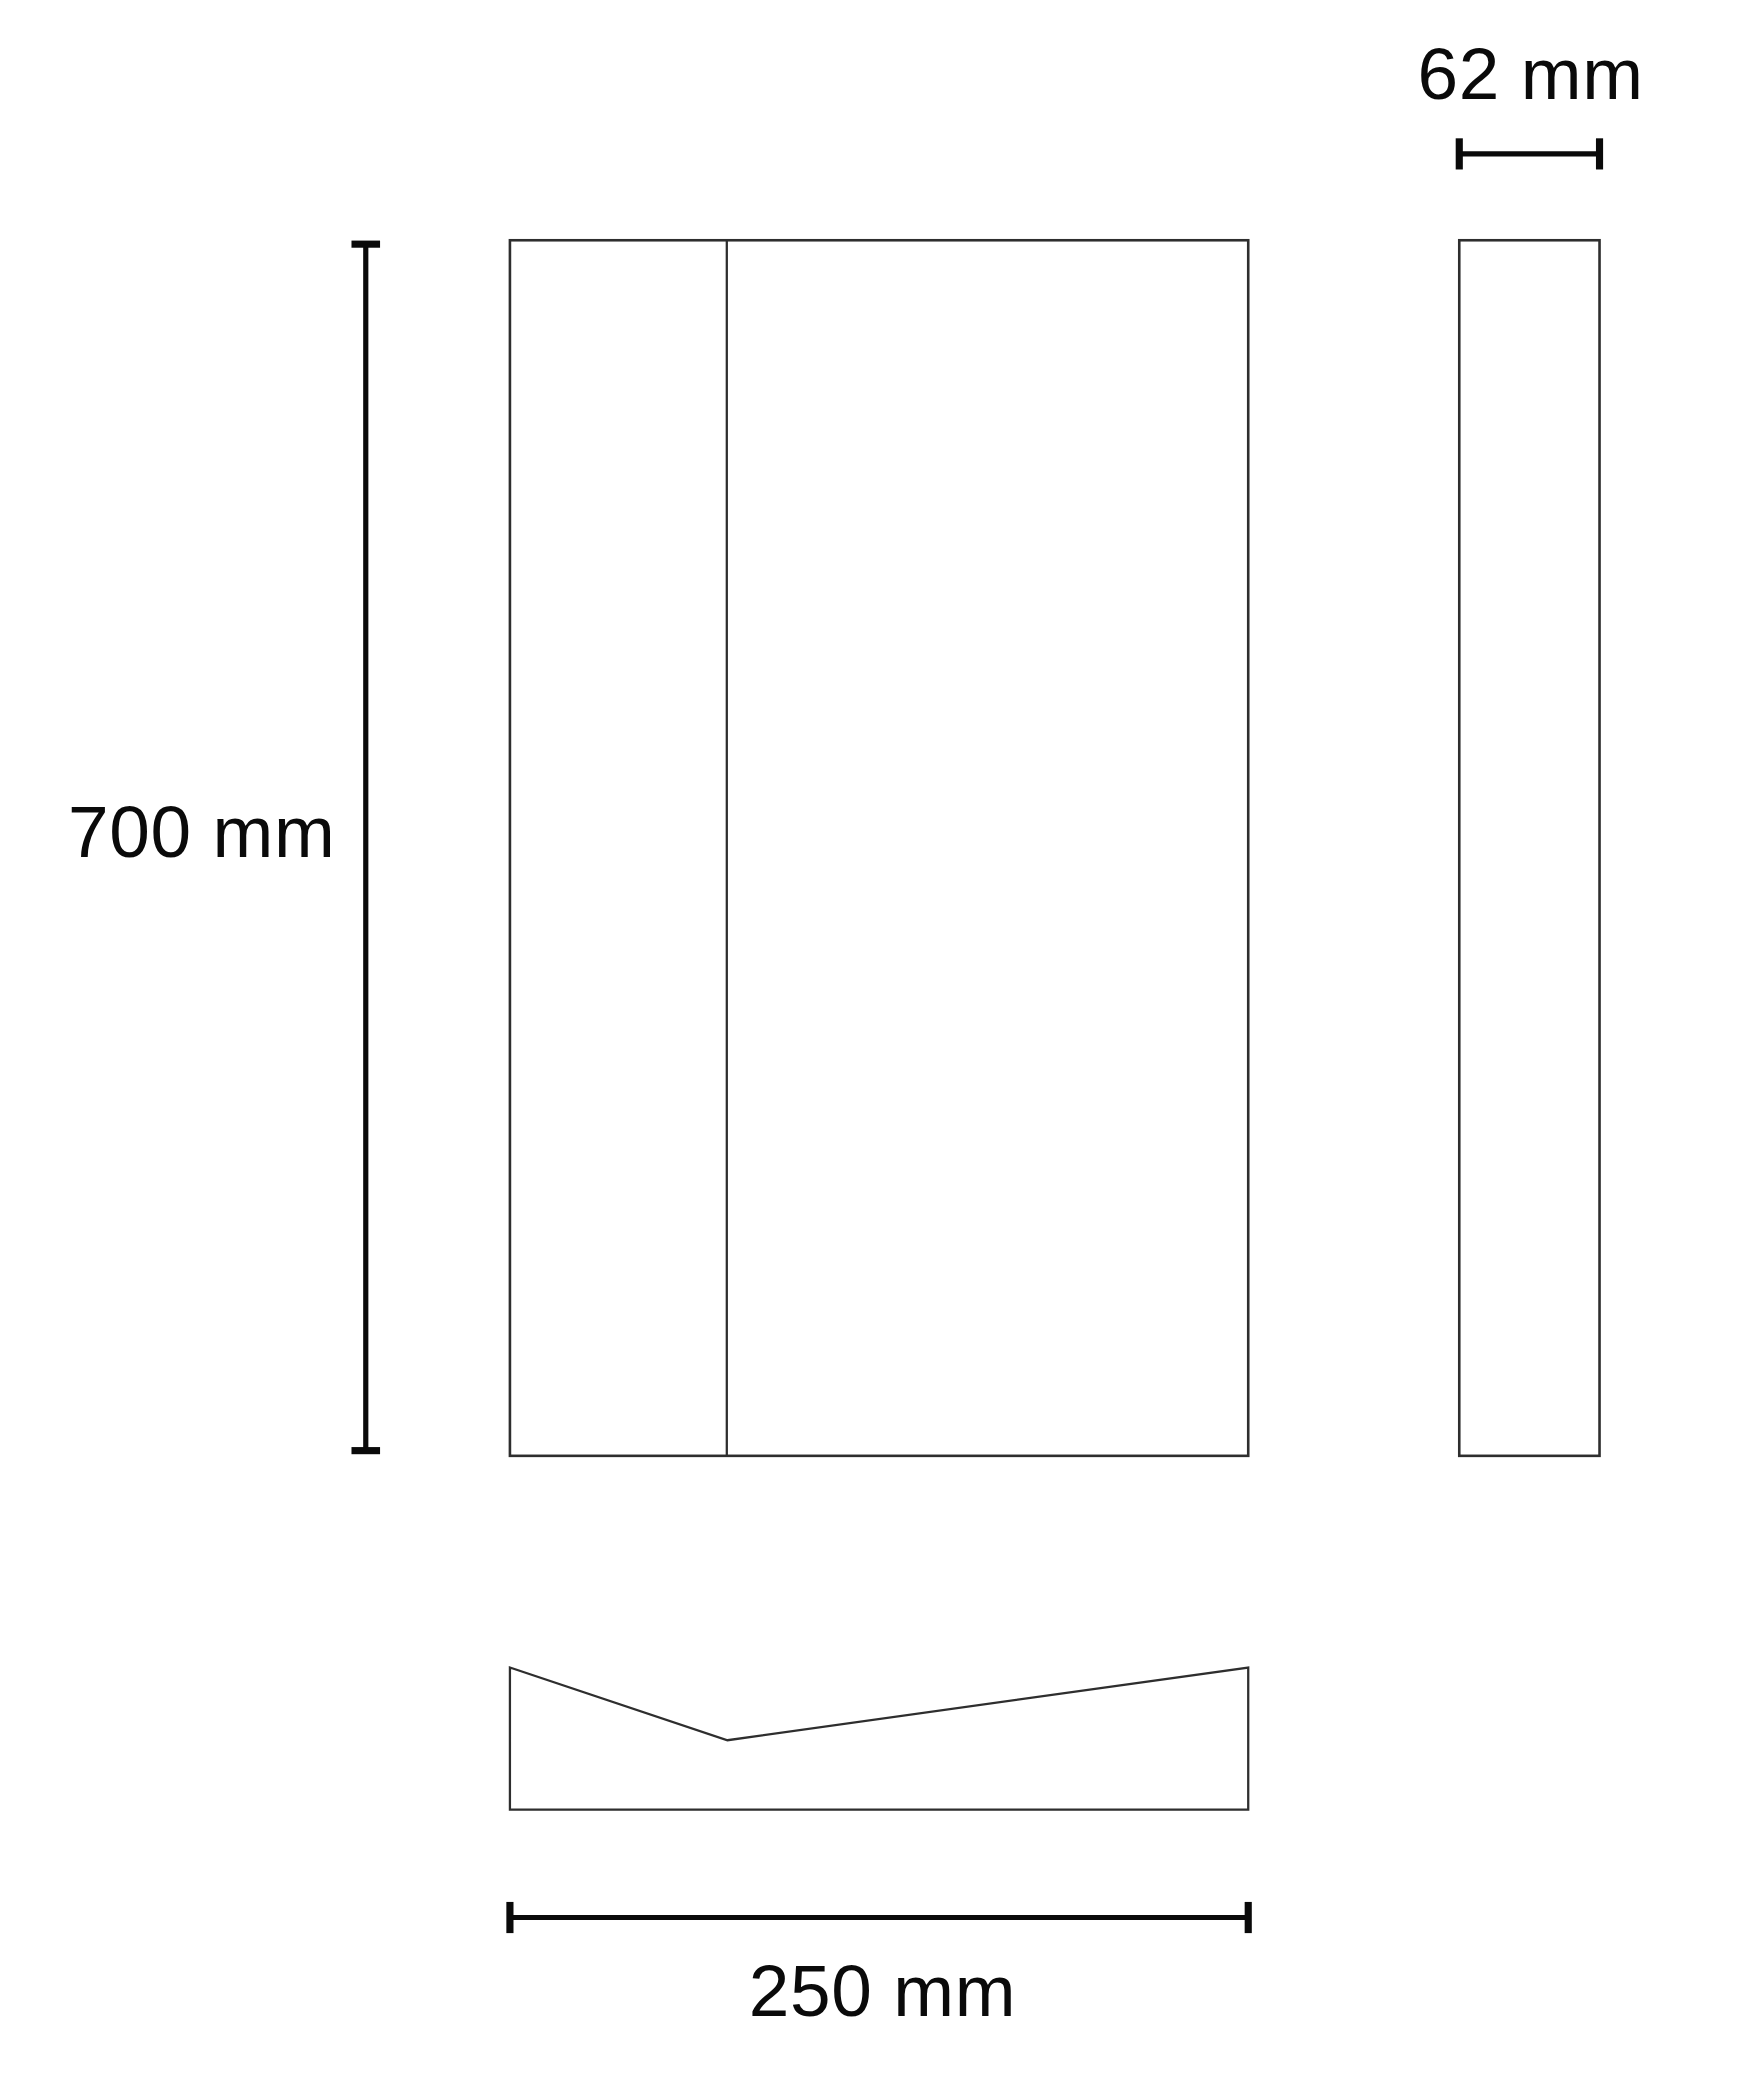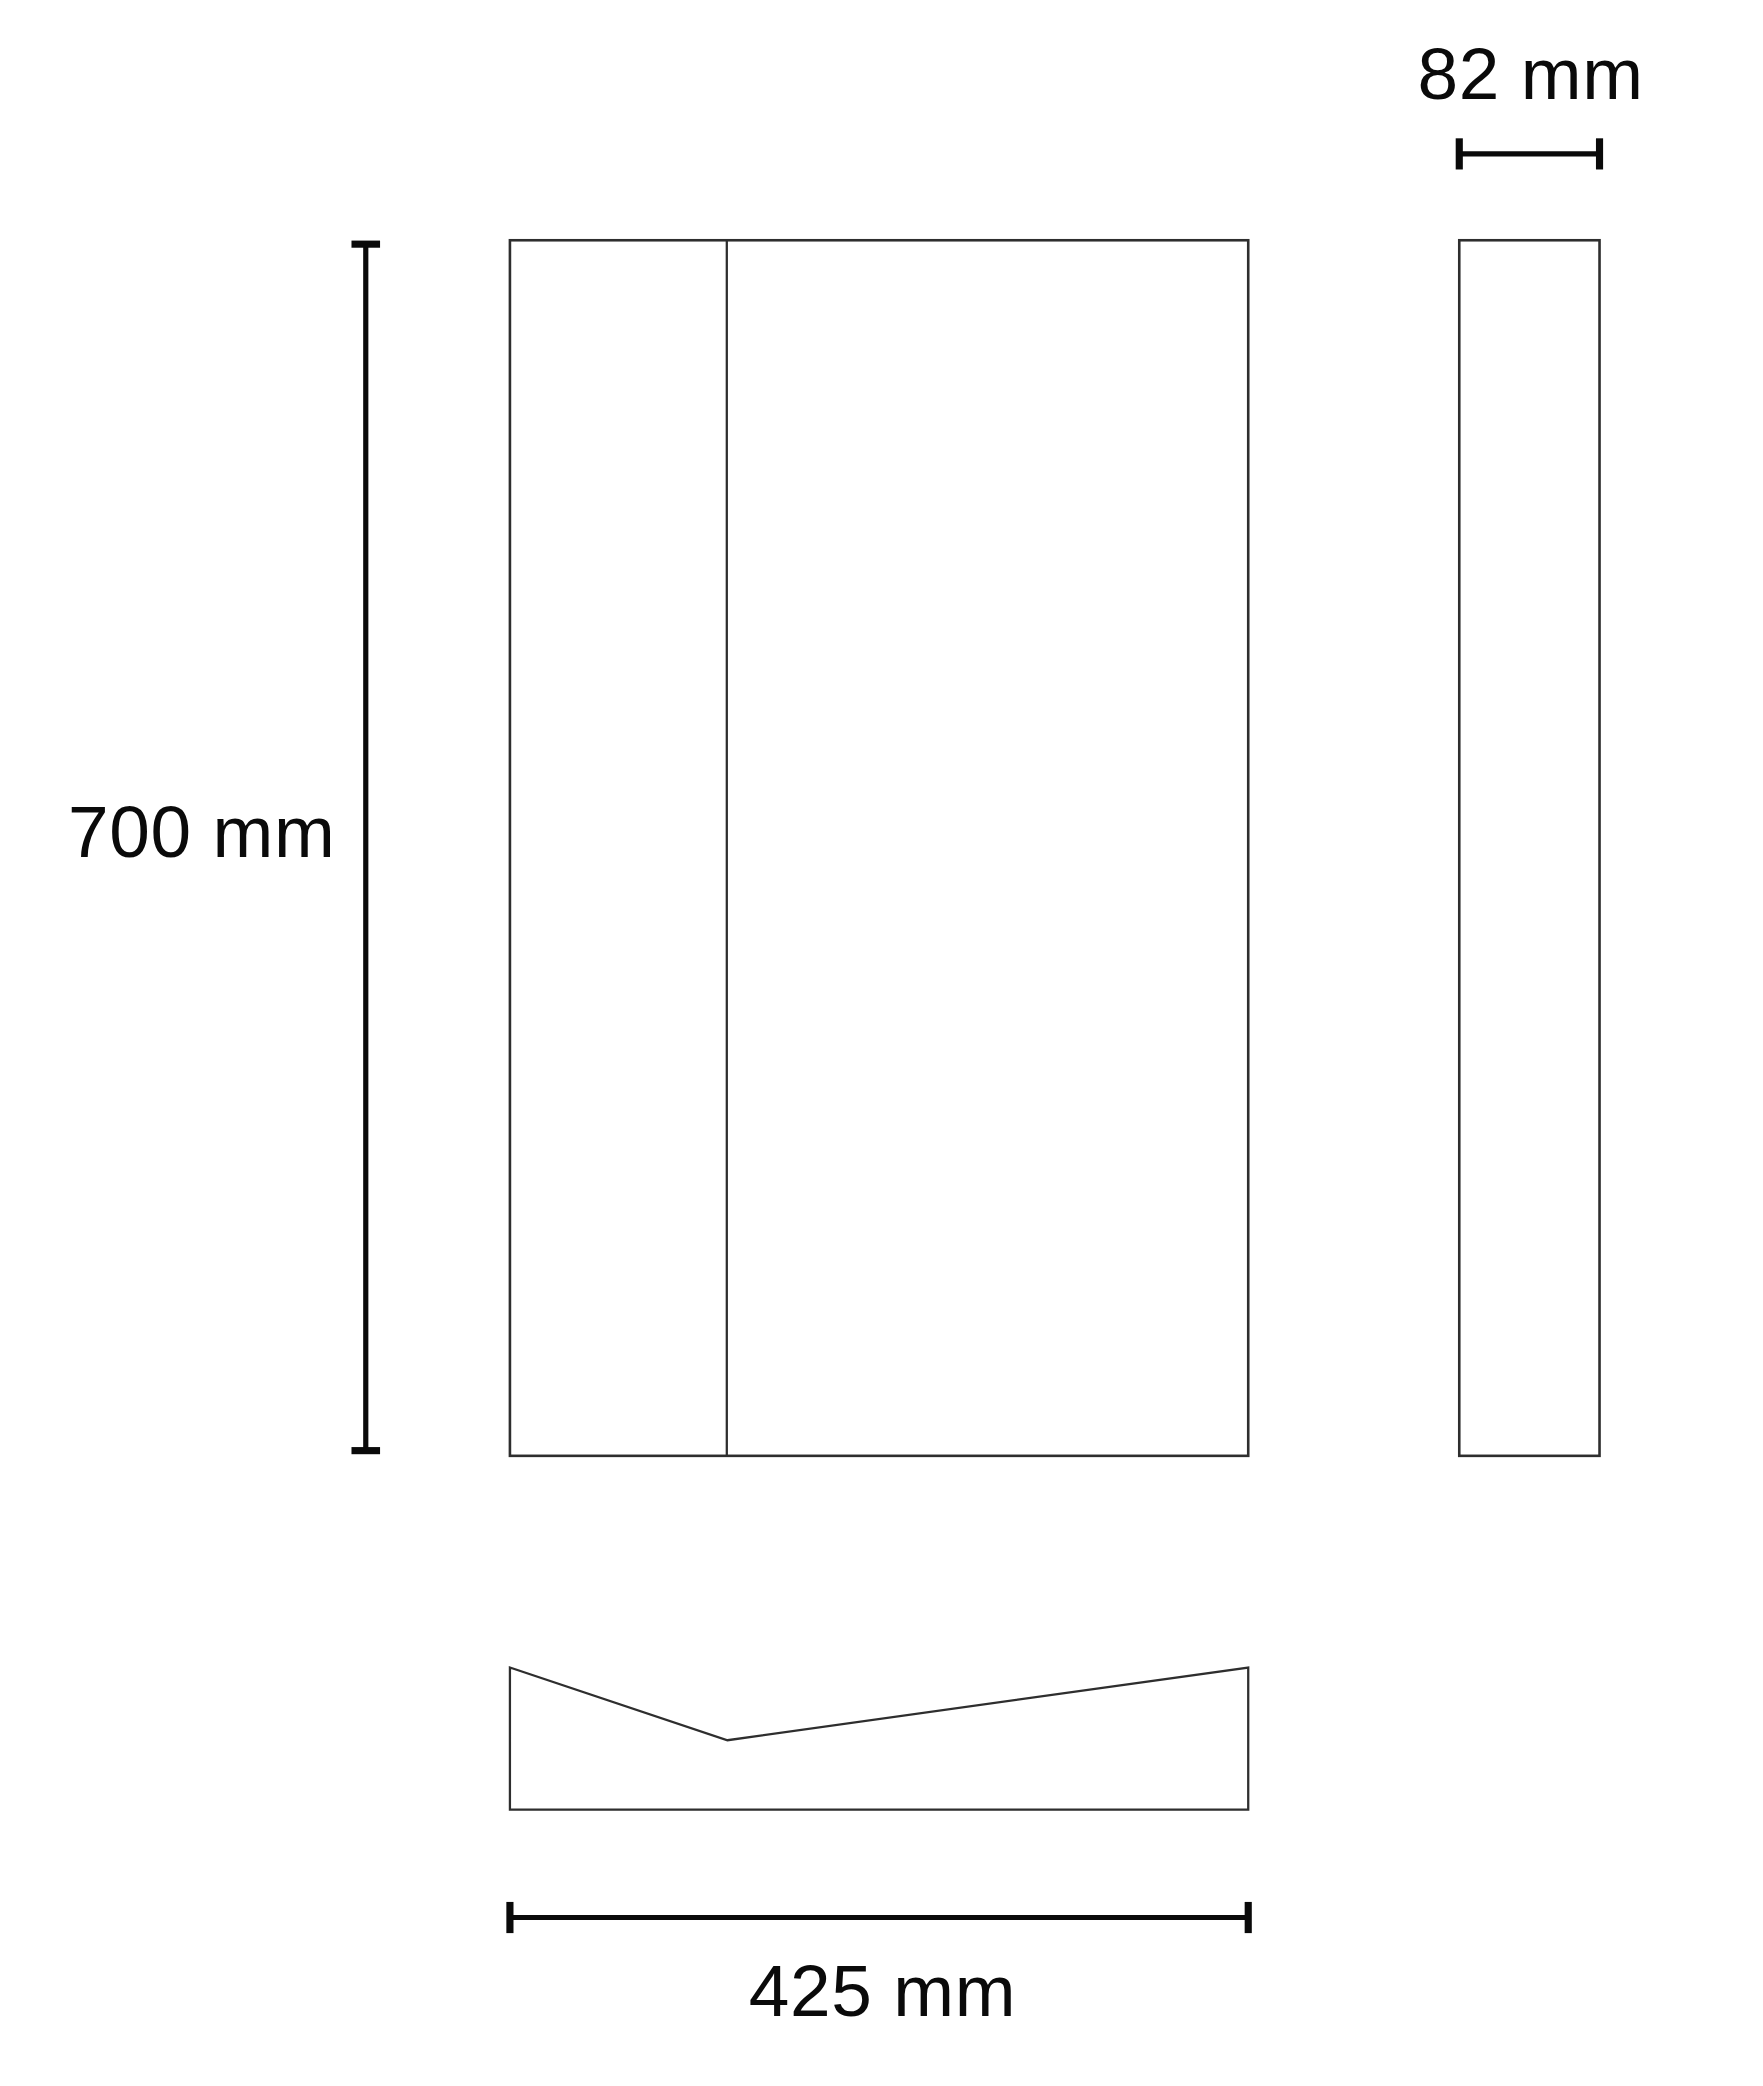--- a/index.html
+++ b/index.html
@@ -98,18 +98,18 @@
 
     <g>
       <line x1="785" y1="2953" x2="1922" y2="2953" class="dim"></line>
       <line x1="785" y1="2929" x2="785" y2="2977" class="dimcap"></line>
       <line x1="1922" y1="2929" x2="1922" y2="2977" class="dimcap"></line>
     </g>
   </svg>
 
   <div class="dim-label label-height">700 mm</div>
 
-  <div class="dim-label label-depth">82 mm</div>
+  <div class="dim-label label-depth">62 mm</div>
 
-  <div class="dim-label label-width">425 mm</div>
+  <div class="dim-label label-width">250 mm</div>
 
 </div>
 
 
 </body></html>

